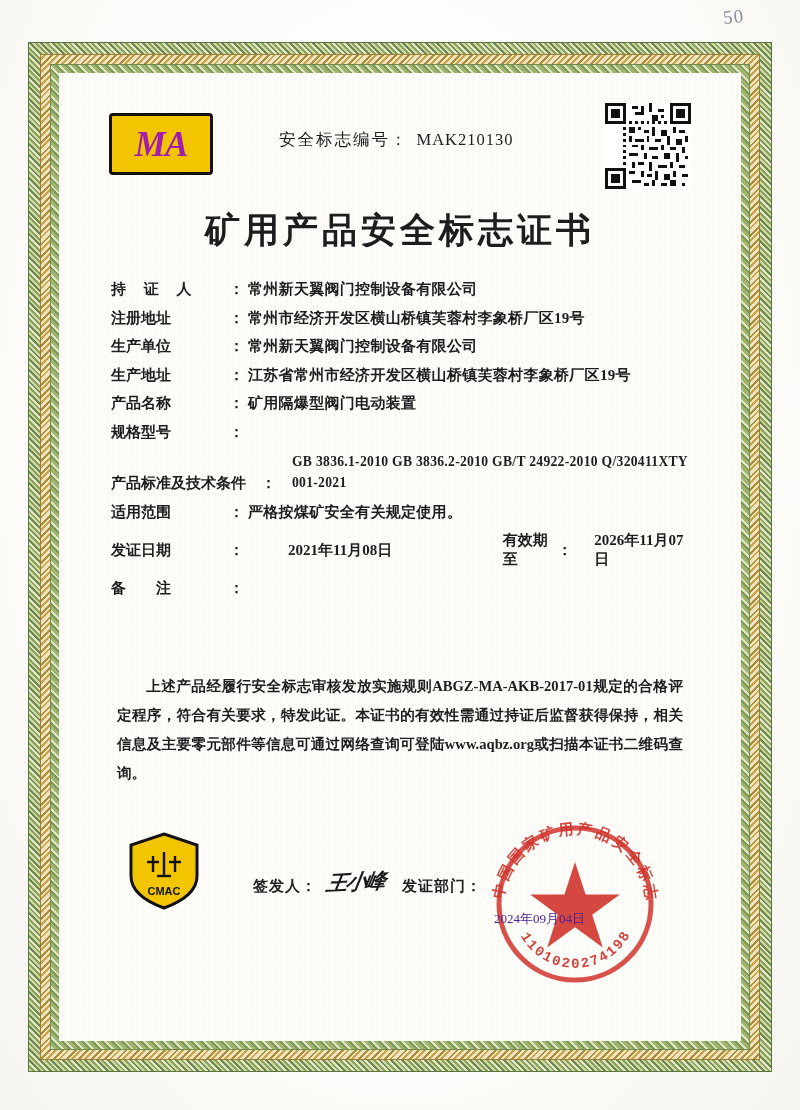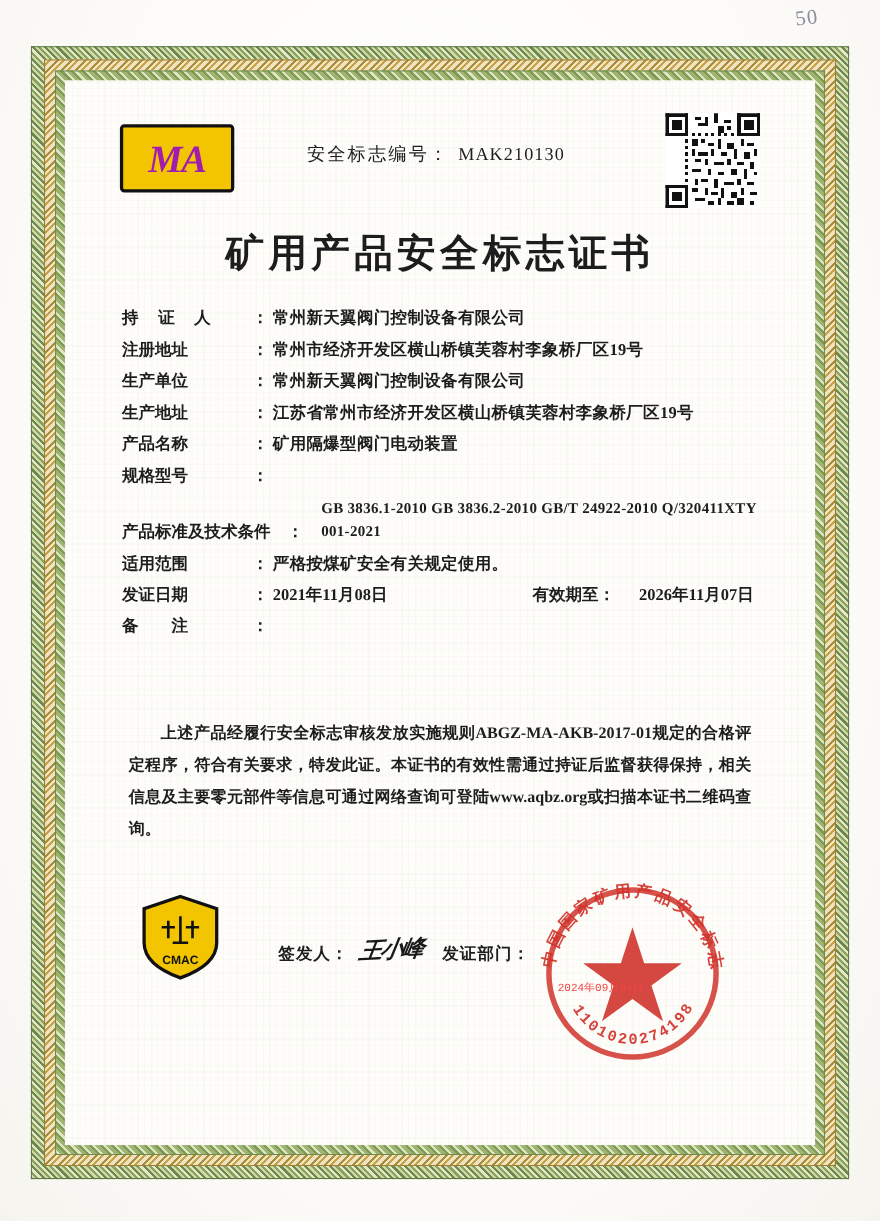--- a/index.html
+++ b/index.html
@@ -154,21 +154,21 @@
     font-family:"Liberation Mono","DejaVu Sans Mono",monospace;
     font-size:13.6px;
     line-height:1.55;
   }
 
   .daterow{display:flex;align-items:center;font-size:15px;margin-bottom:9.5px;}
   .daterow .lbl{width:118px;flex:0 0 118px;font-weight:700;font-family:"Liberation Serif","DejaVu Serif",serif;}
   .daterow .colon{flex:0 0 14px;font-weight:700;}
   .daterow .v1{
     font-family:"Liberation Serif","DejaVu Serif",serif;font-weight:700;
-    width:236px;padding-left:4px;
+    width:236px;padding-left:4px;margin-left:40px;
   }
   .daterow .lbl2{font-weight:700;font-family:"Liberation Serif","DejaVu Serif",serif;}
   .daterow .colon2{flex:0 0 14px;font-weight:700;}
   .daterow .v2{font-family:"Liberation Serif","DejaVu Serif",serif;font-weight:700;padding-left:22px;}
 
   
   .statement{
     margin-top:74px;
     padding:0 14px 0 14px;
     font-family:"Liberation Serif","DejaVu Serif",serif;
@@ -207,22 +207,22 @@
   }
   .dept-label{letter-spacing:1px;}
 
   
   .seal{
     position:absolute;right:24px;top:-18px;
     width:196px;height:196px;
   }
   .seal-date{
     position:absolute;right:112px;top:86px;
-    font-family:Liberation Mono, monospace;
-    font-size:10px;color:#ef4444;
+    font-family:Liberation Serif, serif;
+    font-size:13px;color:#4c1d95;
     letter-spacing:0;
   }
 </style>
 </head>
 <body>
 
 <div class="scan">
 
   <div class="page-number">50</div>
 

